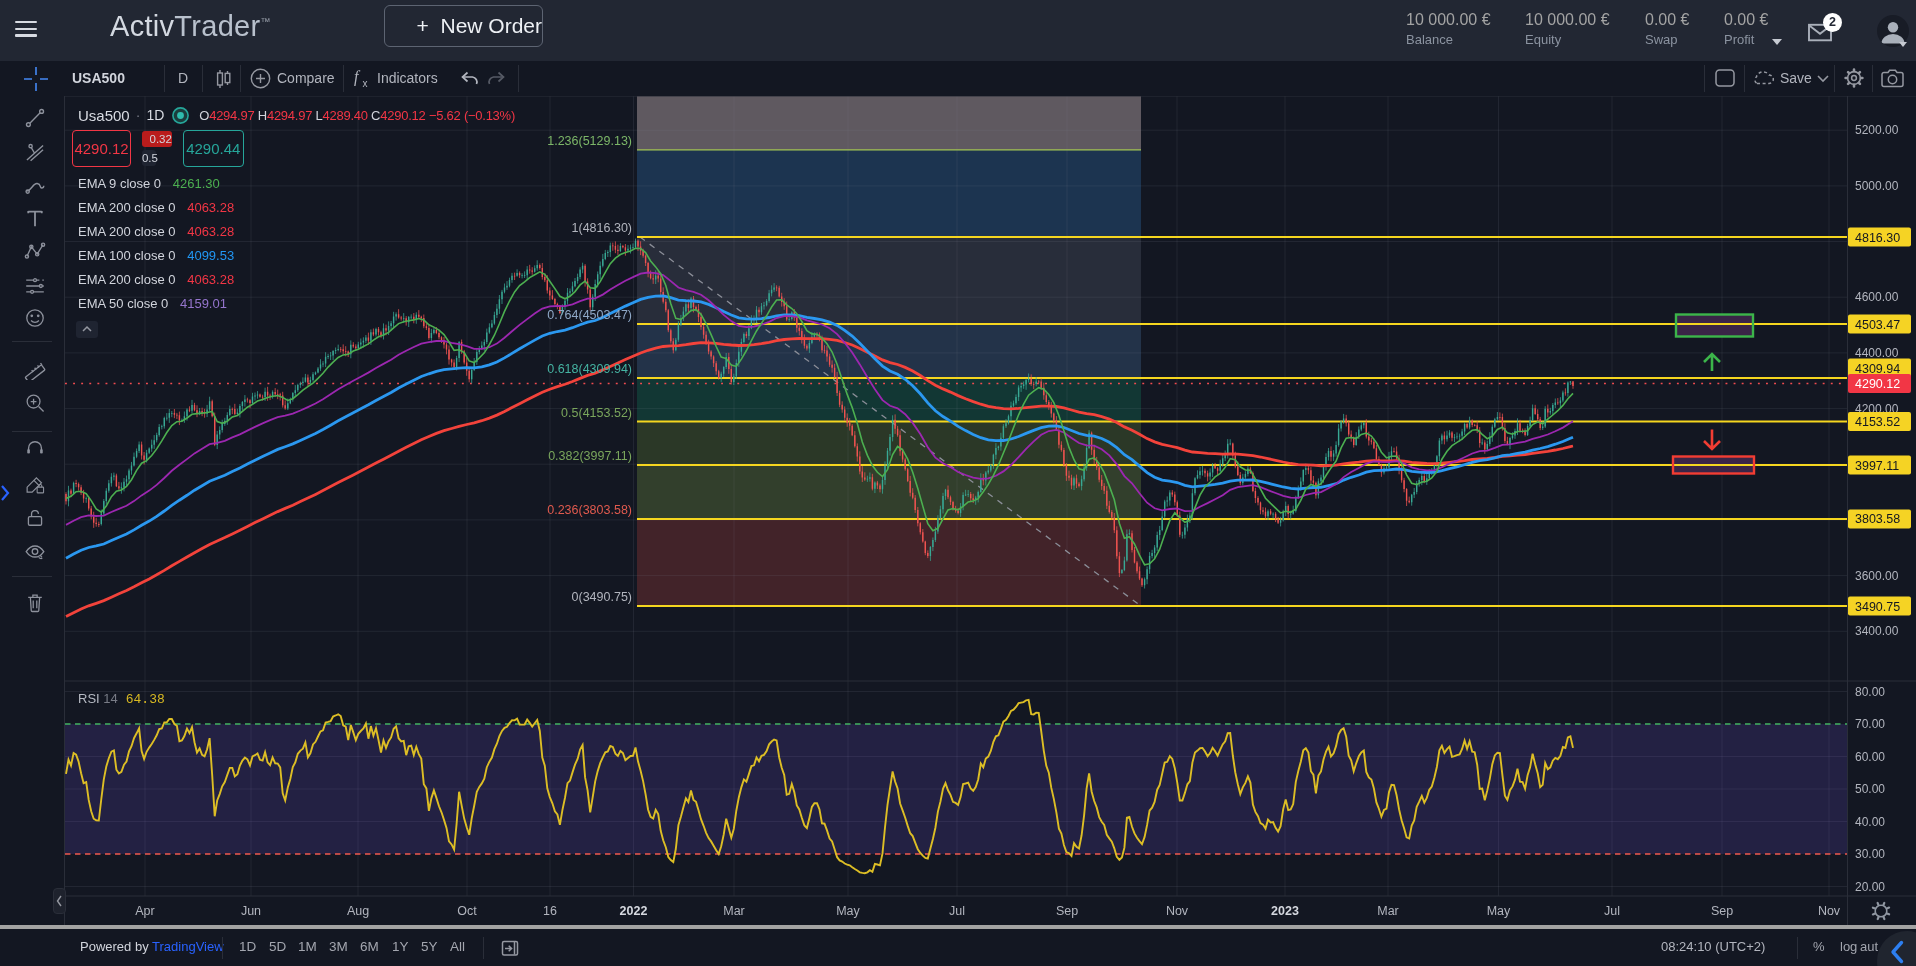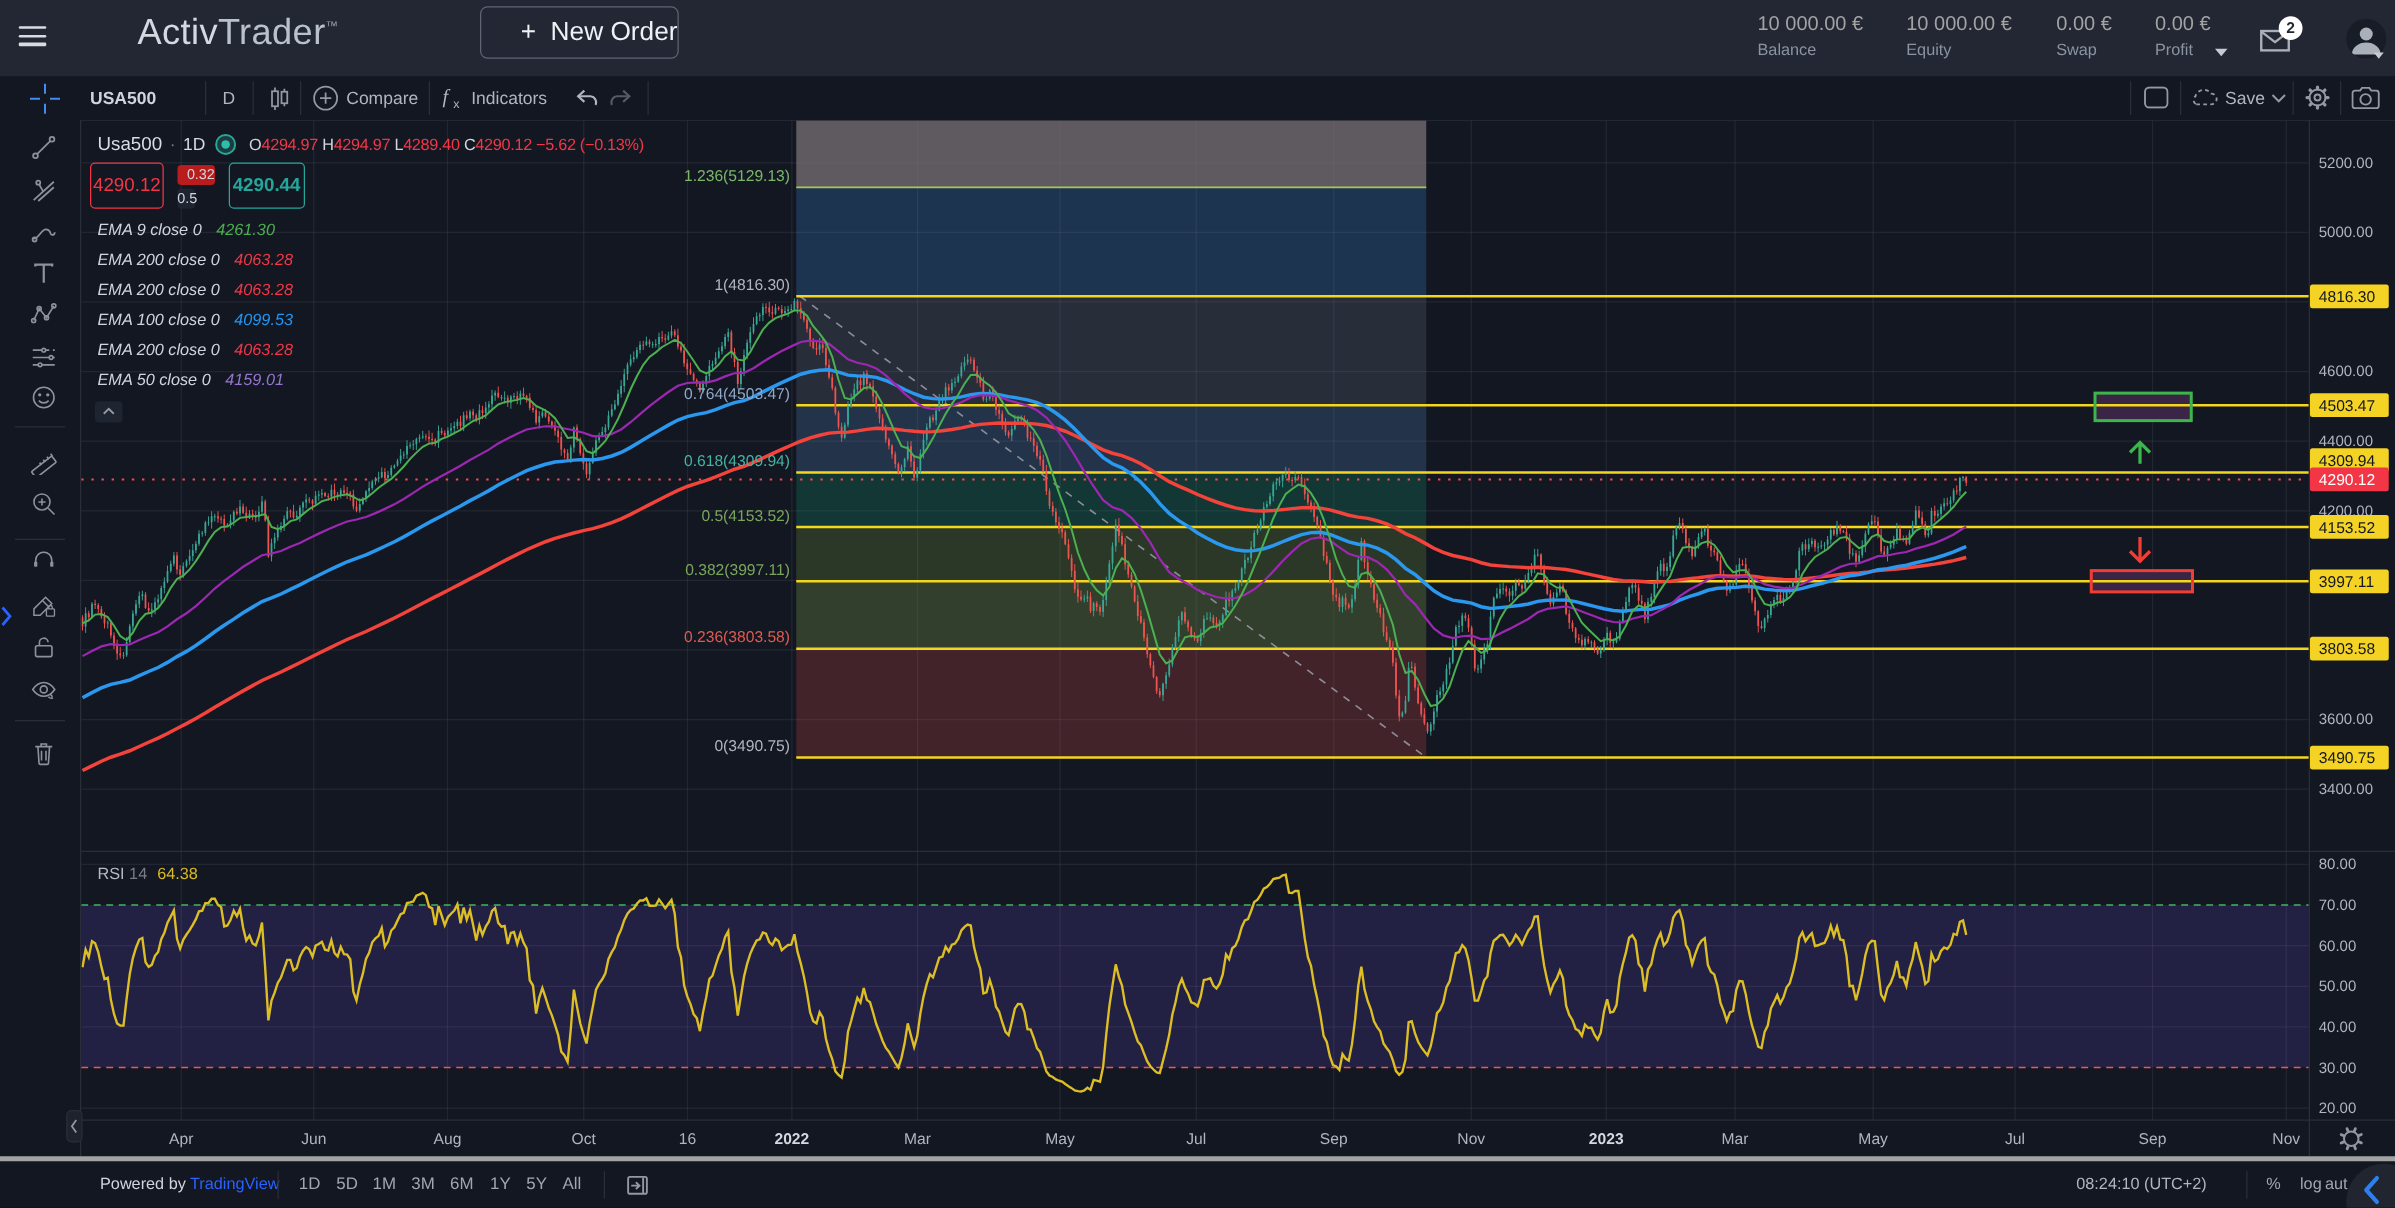--- a/index.html
+++ b/index.html
@@ -35,27 +35,27 @@
 
 
 #legend { position:absolute; left:78px; top:105px; z-index:3; font-size:14px; color:#d1d4dc; }
 #lg1 { display:flex; align-items:center; height:20px; }
 #lg1 .sym { font-size:15px; color:#d8dbe2; }
 #lg1 .dim { color:#787b86; margin:0 6px; }
 #lg1 .ohlc { margin-left:10px; font-size:13px; letter-spacing:-0.25px; color:#d1d4dc; }
 #lg1 .ohlc b { font-weight:normal; color:#f23645; }
 #priceboxes { position:absolute; left:-6px; top:25px; height:37px; }
 .pbox { display:inline-block; border-radius:4px; text-align:center; font-size:15px; }
-#ema-rows { position:absolute; left:0; top:71px;font-style:italic; }
+#ema-rows { position:absolute; left:0; top:71px; }
 .erow { height:24px; font-size:13px; color:#d1d4dc; }
 .erow span.val { margin-left:8px; }
 #collapse { position:absolute; left:-2px; top:216px; width:22px; height:17px; background:#1f2431;
   border-radius:3px; }
 #rsilabel { position:absolute; left:78px; top:691px; z-index:3; font-size:13px; color:#b6bac3; }
-#rsilabel .y { color:#d8b922; margin-left:8px; }
+#rsilabel .y { color:#d8b922; margin-left:8px;font-family:Liberation Mono, monospace; }
 
 
 #bbar { position:absolute; left:0; top:925px; width:1916px; height:41px; background:#131722;
   border-top:4px solid #a3a3a3; z-index:4; font-size:13px; color:#b2b5be; }
 #bbar .sep { position:absolute; top:8px; width:1px; height:22px; background:#2a2e39; }
 .tfbtn { position:absolute; top:10px; color:#a3a6af; font-size:13.5px; }
 #bigchev { position:absolute; left:1877px; top:2px; width:60px; height:60px; border-radius:50%;
   background:#20252f; }
 </style>
 </head>
@@ -395,21 +395,21 @@
       <circle cx="8.5" cy="8.5" r="3.4" fill="#2fbcae"></circle>
     </svg>
     <span class="ohlc">O<b>4294.97</b> H<b>4294.97</b> L<b>4289.40</b> C<b>4290.12</b> <b>−5.62 (−0.13%)</b></span>
   </div>
   <div id="priceboxes">
     <div class="pbox" style="width:59px; height:37px; line-height:35px; border:1px solid #f23645; color:#f23645;">4290.12</div>
     <div style="display:inline-block; vertical-align:top; margin:0 7px; width:30px;">
       <div class="pbox" style="width:30px; height:16px; line-height:16px; background:#b91c1c; color:#d1d4dc; font-size:11.5px; border-radius:3px;text-align:right;">0.32</div>
       <div class="pbox" style="width:14px; height:16px; line-height:16px; background:#1f2431; color:#d1d4dc; font-size:11.5px; border-radius:3px; margin-top:3px;">0.5</div>
     </div>
-    <div class="pbox" style="width:61px; height:37px; line-height:35px; border:1px solid #26a69a; color:#26a69a;font-weight:bold;">4290.44</div>
+    <div class="pbox" style="width:61px; height:37px; line-height:35px; border:1px solid #26a69a; color:#26a69a;">4290.44</div>
   </div>
   <div id="ema-rows">
     <div class="erow">EMA 9 close 0 <span class="val" style="color:#4caf50;">4261.30</span></div>
     <div class="erow">EMA 200 close 0 <span class="val" style="color:#f23645;">4063.28</span></div>
     <div class="erow">EMA 200 close 0 <span class="val" style="color:#f23645;">4063.28</span></div>
     <div class="erow">EMA 100 close 0 <span class="val" style="color:#2196f3;">4099.53</span></div>
     <div class="erow">EMA 200 close 0 <span class="val" style="color:#f23645;">4063.28</span></div>
     <div class="erow">EMA 50 close 0 <span class="val" style="color:#9575cd;">4159.01</span></div>
   </div>
   <div id="collapse">

